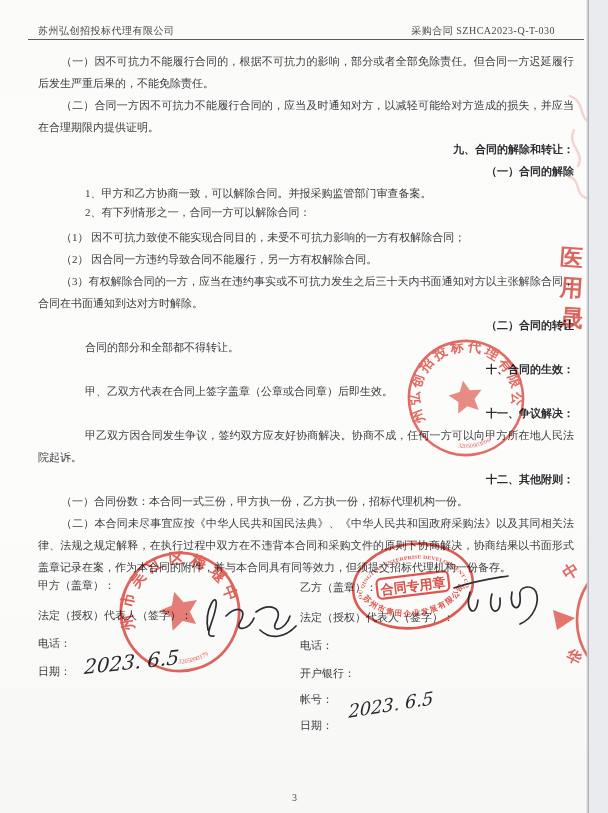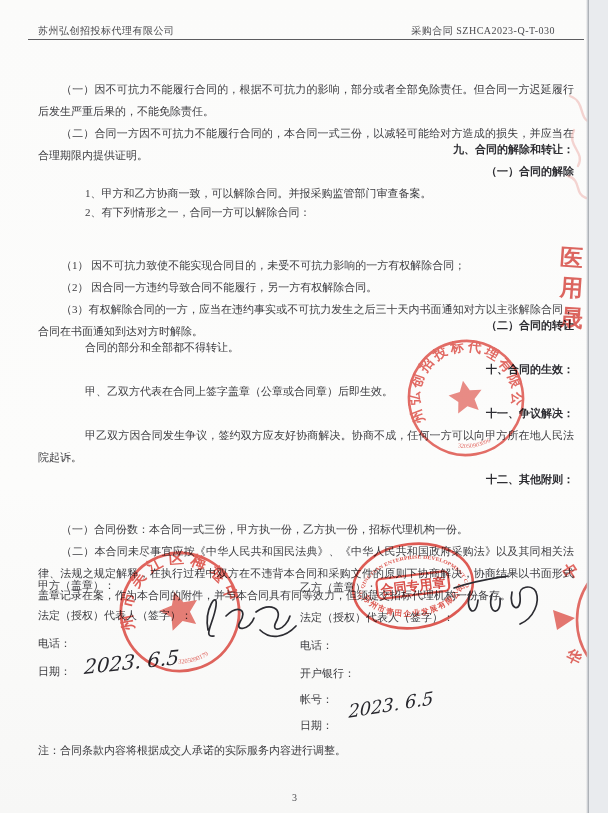--- a/index.html
+++ b/index.html
@@ -23,21 +23,21 @@
   .hdr-right{right:34px;}
   .hdr-rule{position:absolute;left:28px;top:39px;width:556px;height:1px;background:#5c5c60;}
   .bodytext{position:absolute;left:38px;top:0;width:536px;}
   .p{
     position:absolute;left:0;width:100%;
     font-size:11px;line-height:22px;text-align:justify;
     color:#3c3c40;
   }
   .hline{font-weight:bold;color:#2e2e33;text-align:right;}
   .h2line{}
-  .ind2{text-indent:23px;margin-top:28px;}
+  .ind2{text-indent:23px;}
   .ind4{text-indent:47px;}
   .sig{position:absolute;font-size:11px;color:#3c3c40;white-space:nowrap;}
   .foot{position:absolute;left:38px;top:743px;font-size:11px;color:#3c3c40;}
   .pageno{position:absolute;left:0;top:792px;width:589px;text-align:center;font-size:10px;color:#4a4a4e;}
   .handwrite{
     position:absolute;font-family:"DejaVu Serif",serif;font-style:italic;
     color:#26262c;white-space:nowrap;
   }
   .hw-a{left:84px;top:650px;font-size:20px;transform:rotate(-6deg) skewX(-10deg);}
   .hw-b{left:348px;top:694px;font-size:18px;transform:rotate(-9deg) skewX(-10deg);}
@@ -53,21 +53,21 @@
 
 <div class="stage">
   <div class="paper">
 
     <div class="hdr hdr-left">苏州弘创招投标代理有限公司</div>
     <div class="hdr hdr-right">采购合同 SZHCA2023-Q-T-030</div>
     <div class="hdr-rule"></div>
 
     <div class="bodytext">
       <div class="p ind2" style="top:50px">（一）因不可抗力不能履行合同的，根据不可抗力的影响，部分或者全部免除责任。但合同一方迟延履行后发生严重后果的，不能免除责任。</div>
-      <div class="p ind2" style="top:94px">（二）合同一方因不可抗力不能履行合同的，本合同一式三份，以减轻可能给对方造成的损失，并应当在合理期限内提供证明。</div>
+      <div class="p ind2" style="top:94px">（二）合同一方因不可抗力不能履行合同的，应当及时通知对方，以减轻可能给对方造成的损失，并应当在合理期限内提供证明。</div>
       <div class="p hline" style="top:138px">九、合同的解除和转让：</div>
       <div class="p hline h2line" style="top:160px">（一）合同的解除</div>
       <div class="p ind4" style="top:182px">1、甲方和乙方协商一致，可以解除合同。并报采购监管部门审查备案。</div>
       <div class="p ind4" style="top:201px">2、有下列情形之一，合同一方可以解除合同：</div>
       <div class="p ind2" style="top:226px">（1） 因不可抗力致使不能实现合同目的，未受不可抗力影响的一方有权解除合同；</div>
       <div class="p ind2" style="top:248px">（2） 因合同一方违约导致合同不能履行，另一方有权解除合同。</div>
       <div class="p ind2" style="top:270px">（3）有权解除合同的一方，应当在违约事实或不可抗力发生之后三十天内书面通知对方以主张解除合同，合同在书面通知到达对方时解除。</div>
       <div class="p hline h2line" style="top:314px">（二）合同的转让</div>
       <div class="p ind4" style="top:336px">合同的部分和全部都不得转让。</div>
       <div class="p hline" style="top:358px">十、合同的生效：</div>
@@ -86,21 +86,20 @@
     <div class="handwrite hw-a">2023. 6.5</div>
 
     <div class="sig" style="left:300px;top:580px">乙方（盖章）：</div>
     <div class="sig" style="left:300px;top:610px">法定（授权）代表人（签字）：</div>
     <div class="sig" style="left:300px;top:638px">电话：</div>
     <div class="sig" style="left:300px;top:666px">开户银行：</div>
     <div class="sig" style="left:300px;top:692px">帐号：</div>
     <div class="sig" style="left:300px;top:718px">日期：</div>
     <div class="handwrite hw-b">2023. 6.5</div>
 
-    <div class="foot">注：合同条款内容将根据成交人承诺的实际服务内容进行调整。</div>
     <div class="pageno">3</div>
 
     <div class="seal" style="left:405px;top:337px;width:122px;height:122px;opacity:.8;transform:rotate(-10deg)">
       <svg width="122" height="122" viewBox="0 0 122 122">
         <circle cx="61" cy="61" r="57" fill="none" stroke="#df4a42" stroke-width="2.6"></circle>
         <polygon points="61,43.5 66.1,54.1 77.7,55.5 69.2,63.5 71.4,75 61,69.3 50.6,75 52.8,63.5 44.3,55.5 55.9,54.1" fill="#e2564e" opacity=".85"></polygon>
         <path id="arcAgency" d="M16.1,74.7 A47,47 0 1 1 105.9,74.7" fill="none"></path>
         <text font-size="13.5" fill="#de453d" font-weight="bold">
           <textPath href="#arcAgency" startOffset="50%" text-anchor="middle" textLength="212" lengthAdjust="spacing">苏州弘创招投标代理有限公司</textPath>
         </text>

